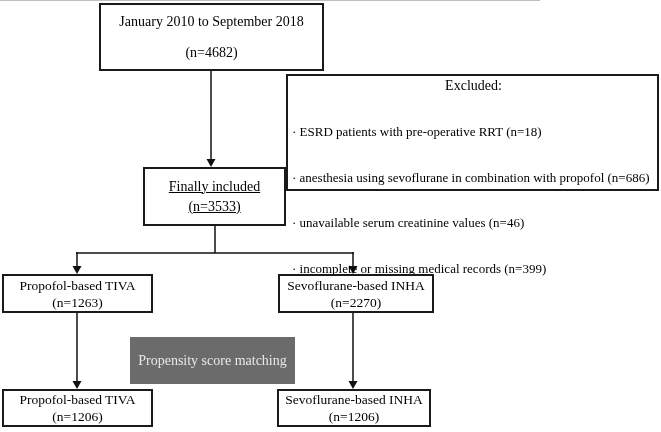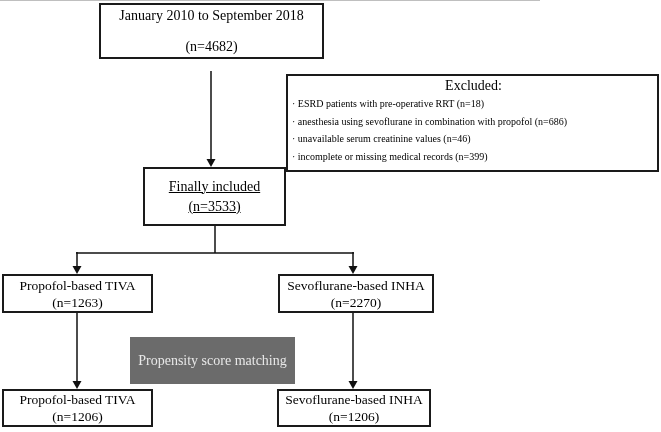--- a/index.html
+++ b/index.html
@@ -34,32 +34,32 @@
     border: 2px solid var(--box-border, #1a1a1a);
     display: flex;
     flex-direction: column;
     align-items: center;
     justify-content: center;
     text-align: center;
   }
   .ln { font-size: 14px; line-height: 19px; white-space: nowrap; }
   .ln-sm { font-size: 13.5px; line-height: 17px; white-space: nowrap; }
 
-  .box-enrollment   { left: 99px;  top: 3px;   width: 225px; height: 56px; gap: 11px; }
+  .box-enrollment   { left: 99px;  top: 3px;   width: 225px; height: 68px; gap: 11px; }
   .box-enrollment .ln { line-height: 20px; }
 
   .box-excluded {
-    left: 286px; top: 74px; width: 373px; height: 98px;
+    left: 286px; top: 74px; width: 373px; height: 117px;
     align-items: stretch;
     justify-content: flex-start;
     text-align: left;
     padding: 1px 2px 0 4px;
   }
   .excluded-title { font-size: 14px; line-height: 18px; text-align: center; }
-  .excluded-item  { font-size: 10px; line-height: 17.5px; white-space: nowrap; }
+  .excluded-item  { font-size: 13px; line-height: 17.5px; white-space: nowrap; margin-top: 28px; }
 
   .box-finally      { left: 143px; top: 167px; width: 143px; height: 59px; }
   .box-finally .ln  { line-height: 20px; text-decoration: underline; }
 
   .box-tiva-unmatched { left: 2px;   top: 274px; width: 151px; height: 39px; }
   .box-inha-unmatched { left: 278px; top: 274px; width: 156px; height: 39px; }
   .box-tiva-matched   { left: 2px;   top: 389px; width: 151px; height: 38px; }
   .box-inha-matched   { left: 277px; top: 389px; width: 154px; height: 38px; }
 
   .box-psm {

